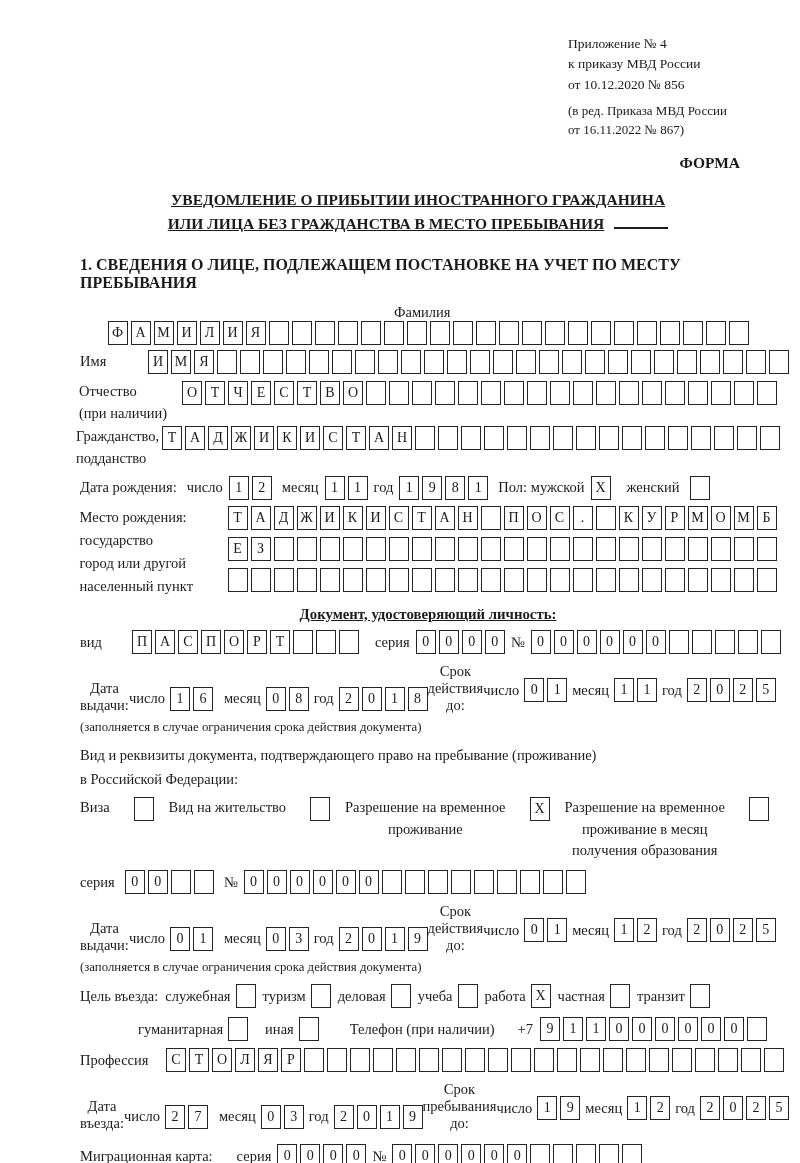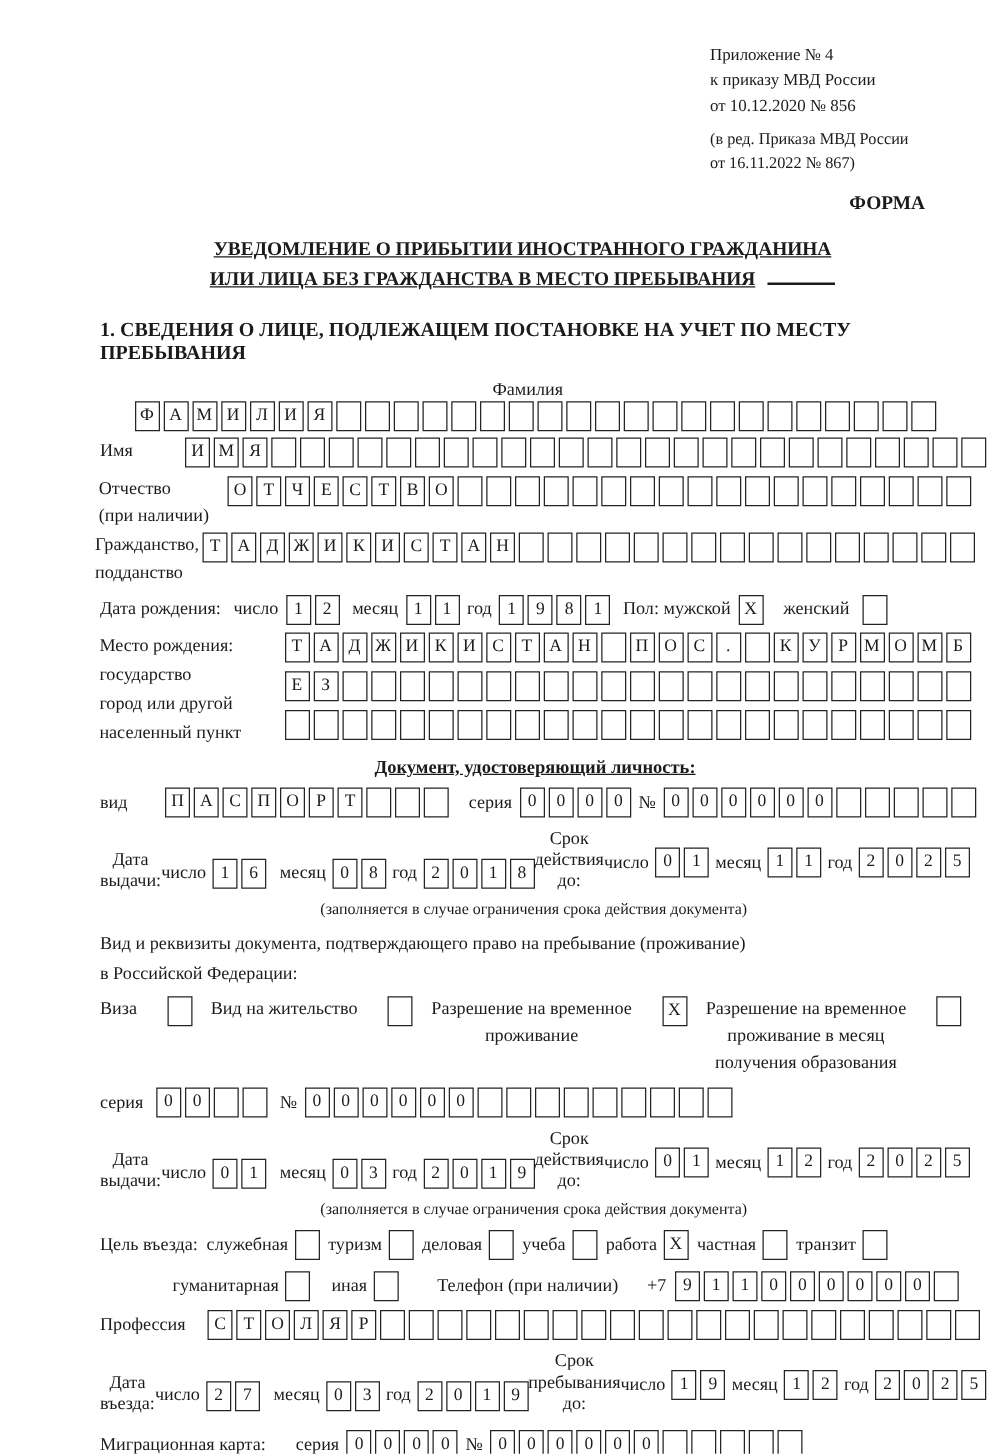--- a/index.html
+++ b/index.html
@@ -31,21 +31,21 @@
   }
   .stack{display:flex;flex-direction:column;gap:7px;}
   .gap6{margin-left:6px;} .gap10{margin-left:10px;} .gap16{margin-left:16px;} .gap24{margin-left:24px;}
 
   
   .dates{display:flex;margin-top:9px;align-items:flex-end;}
   .dates-col{display:flex;flex-direction:row;}
   .dates-col.right{margin-left:auto;margin-right:14px;}
   .dates-title{text-align:center;font-size:14.5px;margin-bottom:3px;}
   .dg{display:inline-flex;align-items:center;gap:5px;font-size:14.5px;}
-  .note{font-size:12.8px;text-align:center;margin:3px 2px 0 0;}
+  .note{font-size:12.8px;text-align:left;margin:3px 2px 0 0;}
 
   
   .intro{font-size:14.5px;margin-top:9px;line-height:1.6;}
   .opts{display:flex;align-items:flex-start;margin-top:6px;gap:15px;}
   .opt{display:flex;align-items:flex-start;gap:24px;}
   .opt .olabel{font-size:14.5px;line-height:1.5;}
   .opt .centered{text-align:center;}
 
   
   .purposes{display:flex;align-items:center;margin-top:9px;gap:7px;font-size:14.5px;}

